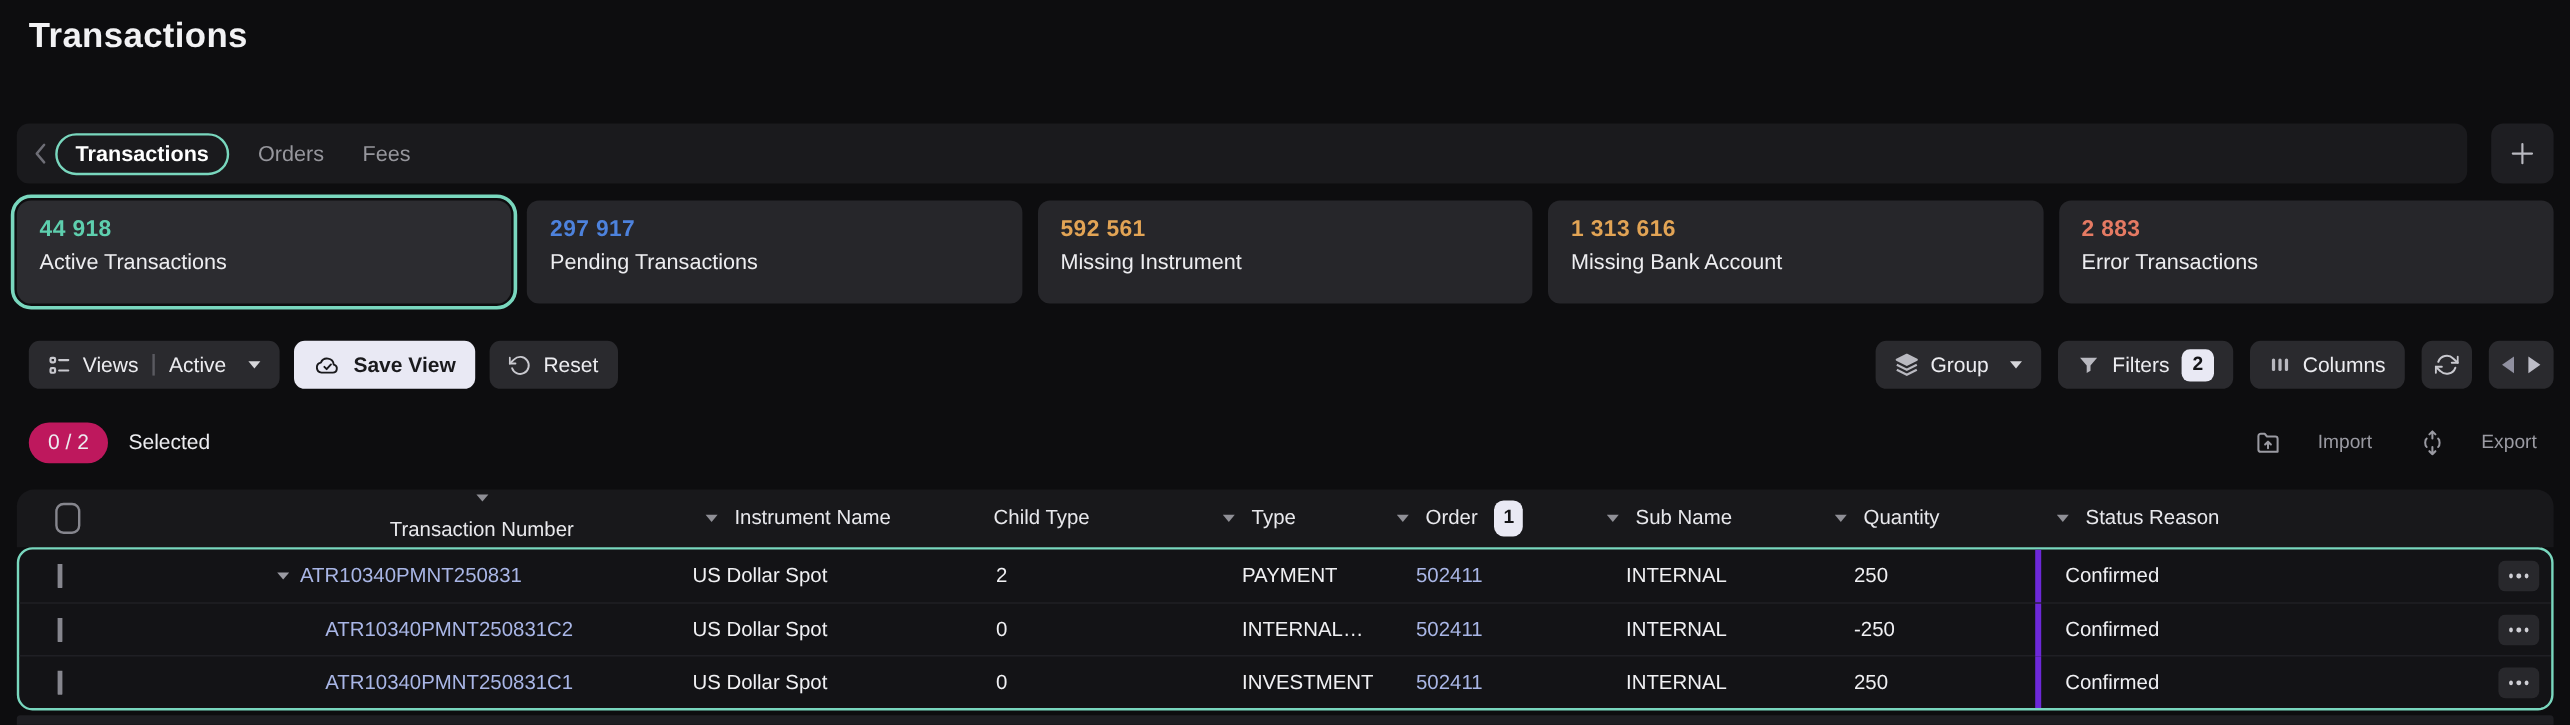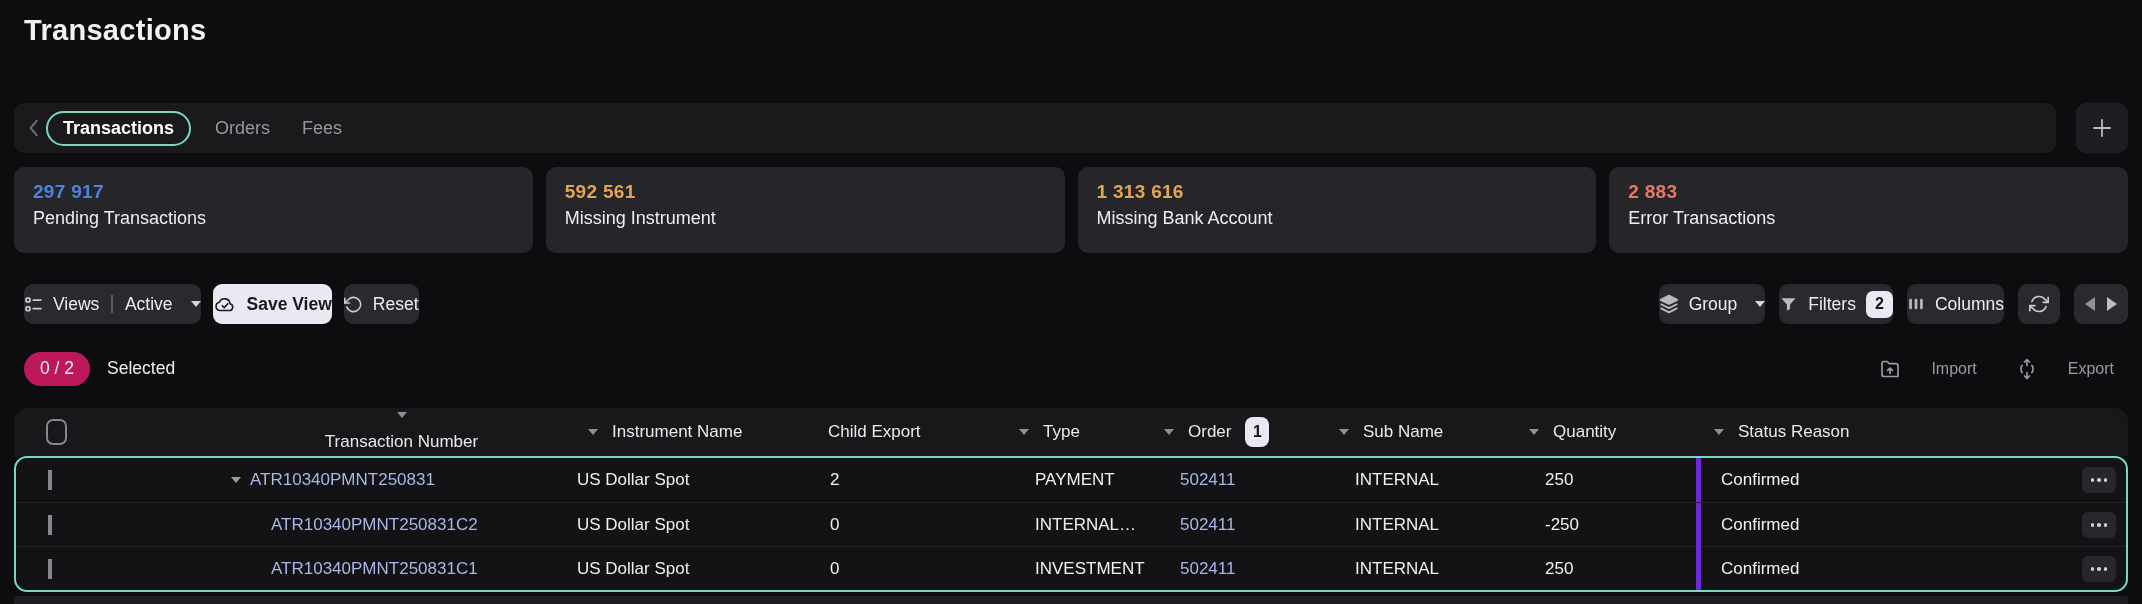--- a/index.html
+++ b/index.html
@@ -54,21 +54,21 @@
   .v-blue { color: var(--blue, #4d82dd); }
   .v-amber { color: var(--amber, #e2a455); }
   .v-red { color: var(--red, #e57a63); }
 
   
   .toolbar { display: flex; align-items: center; margin: 31px 14px 0 24px; height: 40px; gap: 12px; }
   .btn {
     height: 40px; display: inline-flex; align-items: center; gap: 10px;
     background: var(--button, #2a2a2e); border: none; border-radius: 9px;
     color: #ececf0; font-family: inherit; font-size: 17.5px; font-weight: 500;
-    padding: 0 0; cursor: pointer;
+    padding: 0 16px; cursor: pointer;
   }
   .btn .icon { color: #c9c9cf; }
   .btn-light { background: #e9e9f4; color: #1a1a1d; font-weight: 600; }
   .btn-light .icon { color: #1a1a1d; }
   .btn-icon { padding: 0 11px; }
   .v-sep { width: 1.5px; height: 18px; background: #5a5a60; margin: 0 2px; }
   .caret-down {
     width: 0; height: 0; border-left: 5.5px solid transparent; border-right: 5.5px solid transparent;
     border-top: 6.5px solid #d6d6da; margin-left: 8px;
   }
@@ -165,20 +165,24 @@
   <div class="tab-add">
     <span class="icon">
       <svg width="24" height="24" viewBox="0 0 24 24" fill="none" stroke="currentColor" stroke-width="1.8" stroke-linecap="round">
           <path d="M12 4v16M4 12h16"></path>
         </svg>
     </span>
   </div>
 </div>
 
 <div class="cards">
+  <div class="card selected">
+    <div class="card-value v-teal">44 918</div>
+    <div class="card-label">Active Transactions</div>
+  </div>
   <div class="card">
     <div class="card-value v-blue">297 917</div>
     <div class="card-label">Pending Transactions</div>
   </div>
   <div class="card">
     <div class="card-value v-amber">592 561</div>
     <div class="card-label">Missing Instrument</div>
   </div>
   <div class="card">
     <div class="card-value v-amber">1 313 616</div>
@@ -302,21 +306,21 @@
     </div>
   <div class="th th-txn">
     <span class="sort-caret"></span>
     <span>Transaction Number</span>
   </div>
   <div class="th th-instr">
     <span class="sort-caret"></span>
     <span>Instrument Name</span>
   </div>
   <div class="th th-child">
-    <span>Child Export</span>
+    <span>Child Type</span>
   </div>
   <div class="th">
     <span class="sort-caret"></span>
     <span>Type</span>
   </div>
   <div class="th th-order">
     <span class="sort-caret"></span>
     <span>Order</span>
     <span class="badge-light">1</span>
   </div>

